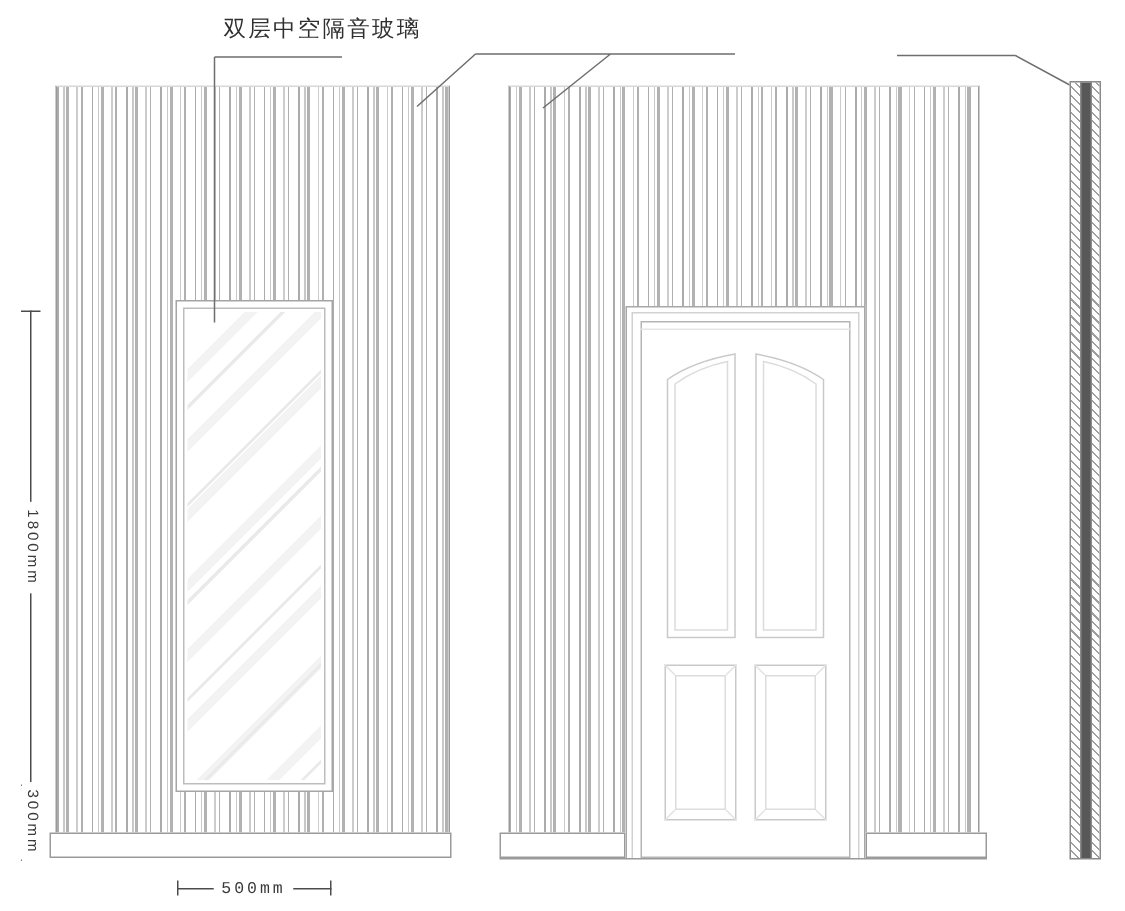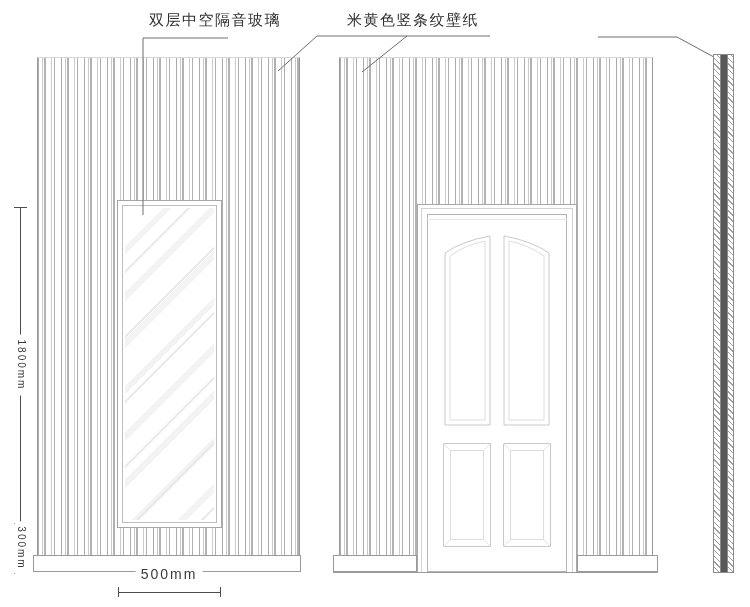--- a/index.html
+++ b/index.html
@@ -73,21 +73,20 @@
   .dim-label.vert{transform:translate(-50%,-50%) rotate(90deg);}
   .dim-label.horiz{transform:translate(-50%,-50%);}
   svg.linework{position:absolute;left:0;top:0;pointer-events:none;}
 </style>
 </head>
 <body>
 
 <div id="canvas">
 
   <div class="callout" style="left:149px;">双层中空隔音玻璃</div>
-  <div class="callout" style="left:347px;">米黄色竖条纹壁纸</div>
 
   <div class="wallpanel" style="left:37px;width:263px;"></div>
   <div class="window-outer">
     <div class="window-inner">
       <div class="window-glass"></div>
     </div>
   </div>
   <div class="baseboard" style="left:33px;width:268px;"></div>
 
   <div class="wallpanel" style="left:339px;width:314px;"></div>
@@ -150,15 +149,15 @@
   <div class="dim-line-v" style="left:20px;top:207px;height:366px;"></div>
   <div class="dim-tick-h" style="left:14px;top:207px;"></div>
   <div class="dim-tick-h" style="left:14px;top:523px;"></div>
   <div class="dim-tick-h" style="left:14px;top:573px;"></div>
   <div class="dim-label vert" style="left:21px;top:365px;">1800mm</div>
   <div class="dim-label vert" style="left:21px;top:548px;">300mm</div>
 
   <div class="dim-line-h" style="left:118px;top:592px;width:103px;"></div>
   <div class="dim-tick-v" style="left:118px;top:587px;"></div>
   <div class="dim-tick-v" style="left:220px;top:587px;"></div>
-  <div class="dim-label horiz" style="left:169px;top:574px;font-size:14px;">500mm</div>
+  <div class="dim-label horiz" style="left:169px;top:593px;font-size:11px;font-family:Liberation Mono, monospace;">500mm</div>
 
 </div>
 
 </body></html>

